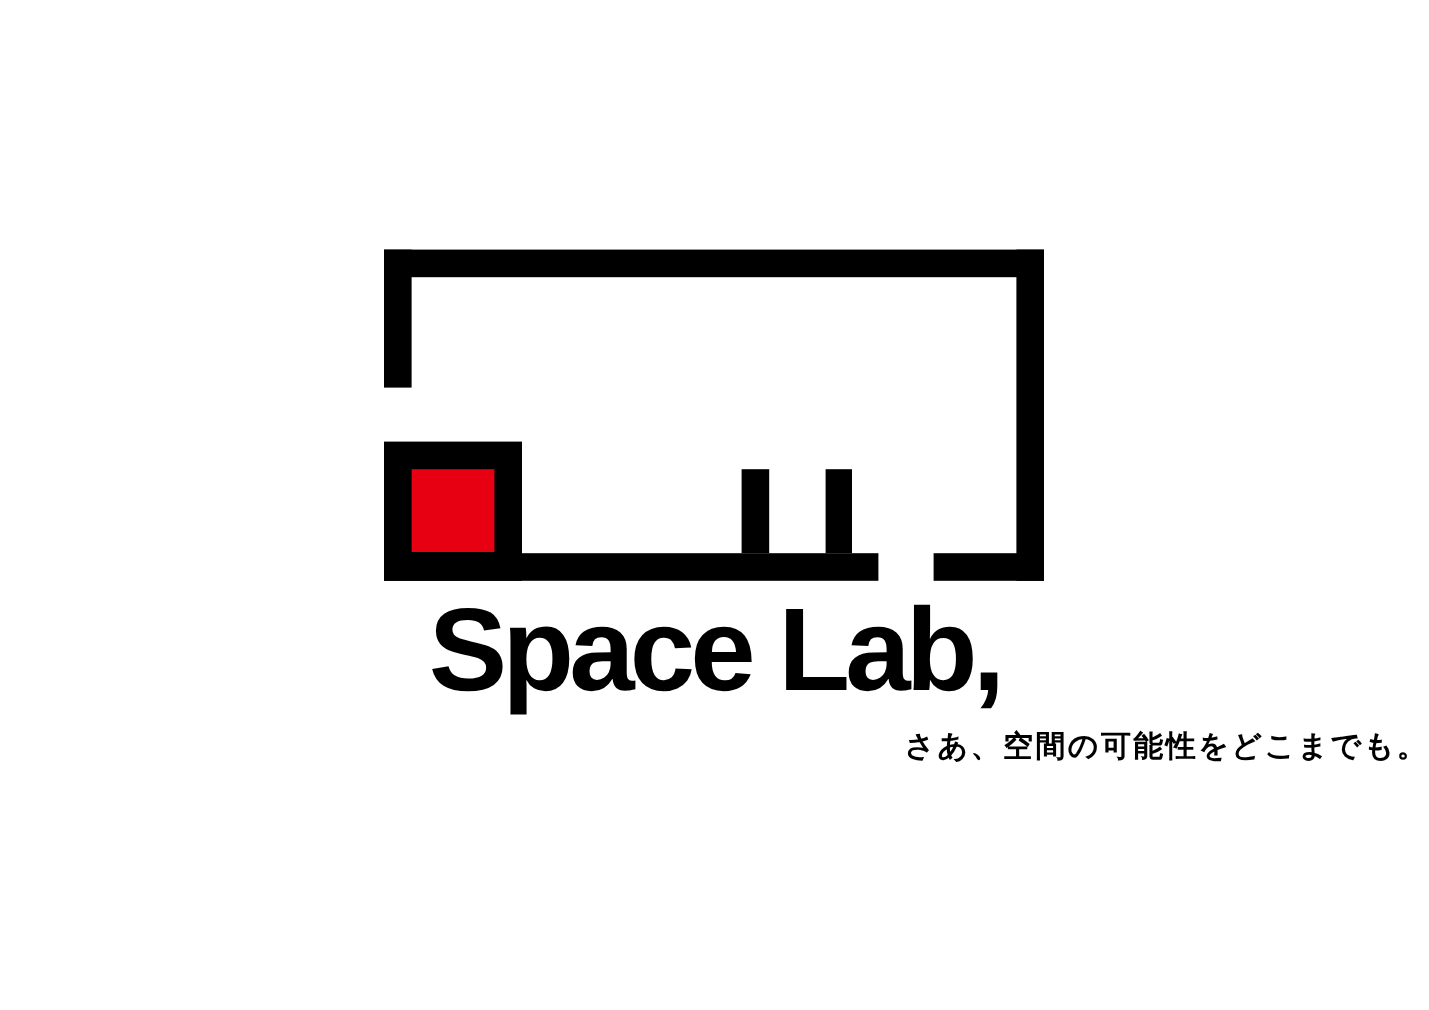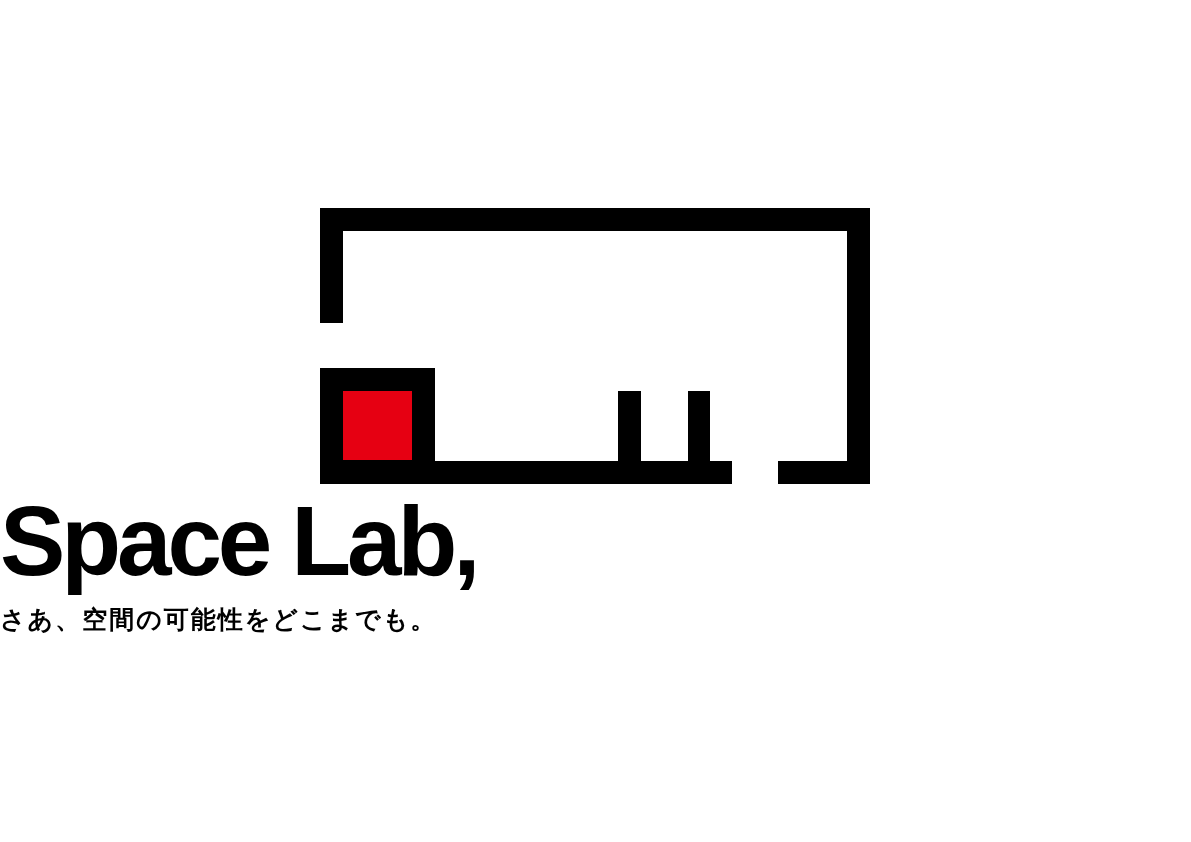--- a/index.html
+++ b/index.html
@@ -40,43 +40,43 @@
   .bottom-wall-left{ left: 0;     top: 253px; width: 412px; height: 23px;  }
   .leg-1           { left: 298px; top: 183px; width: 23px;  height: 70px;  }
   .leg-2           { left: 368px; top: 183px; width: 22px;  height: 70px;  }
   .bottom-wall-right{ left: 458px; top: 253px; width: 92px; height: 23px;  }
   
   .wordmark {
     position: absolute;
     left: 0;
     right: 0;
     top: 492px;
-    text-align: left;
+    text-align: center;
     font-family: "Liberation Sans", sans-serif;
     font-weight: 700;
     font-size: 98px;
     line-height: 1;
     letter-spacing: -0.042em;
     color: var(--ink, #000000);
     white-space: nowrap;
   }
   
   .tagline {
     position: absolute;
     left: 0;
     right: 0;
     top: 603px;
     height: 38px;
     line-height: 38px;
-    text-align: left;
+    text-align: right;
     font-weight: 700;
     font-size: 25px;
     letter-spacing: 2px;
     color: var(--ink, #000000);
-    font-family: Liberation Mono, monospace;
+    font-family: Liberation Sans, sans-serif;
     white-space: nowrap;
   }
 </style>
 </head>
 <body>
 
 <div class="stage" style="--bg: #ffffff;">
 
   <div class="mark">
     <div class="ink top-wall" style="background: rgb(0, 0, 0);"></div>

